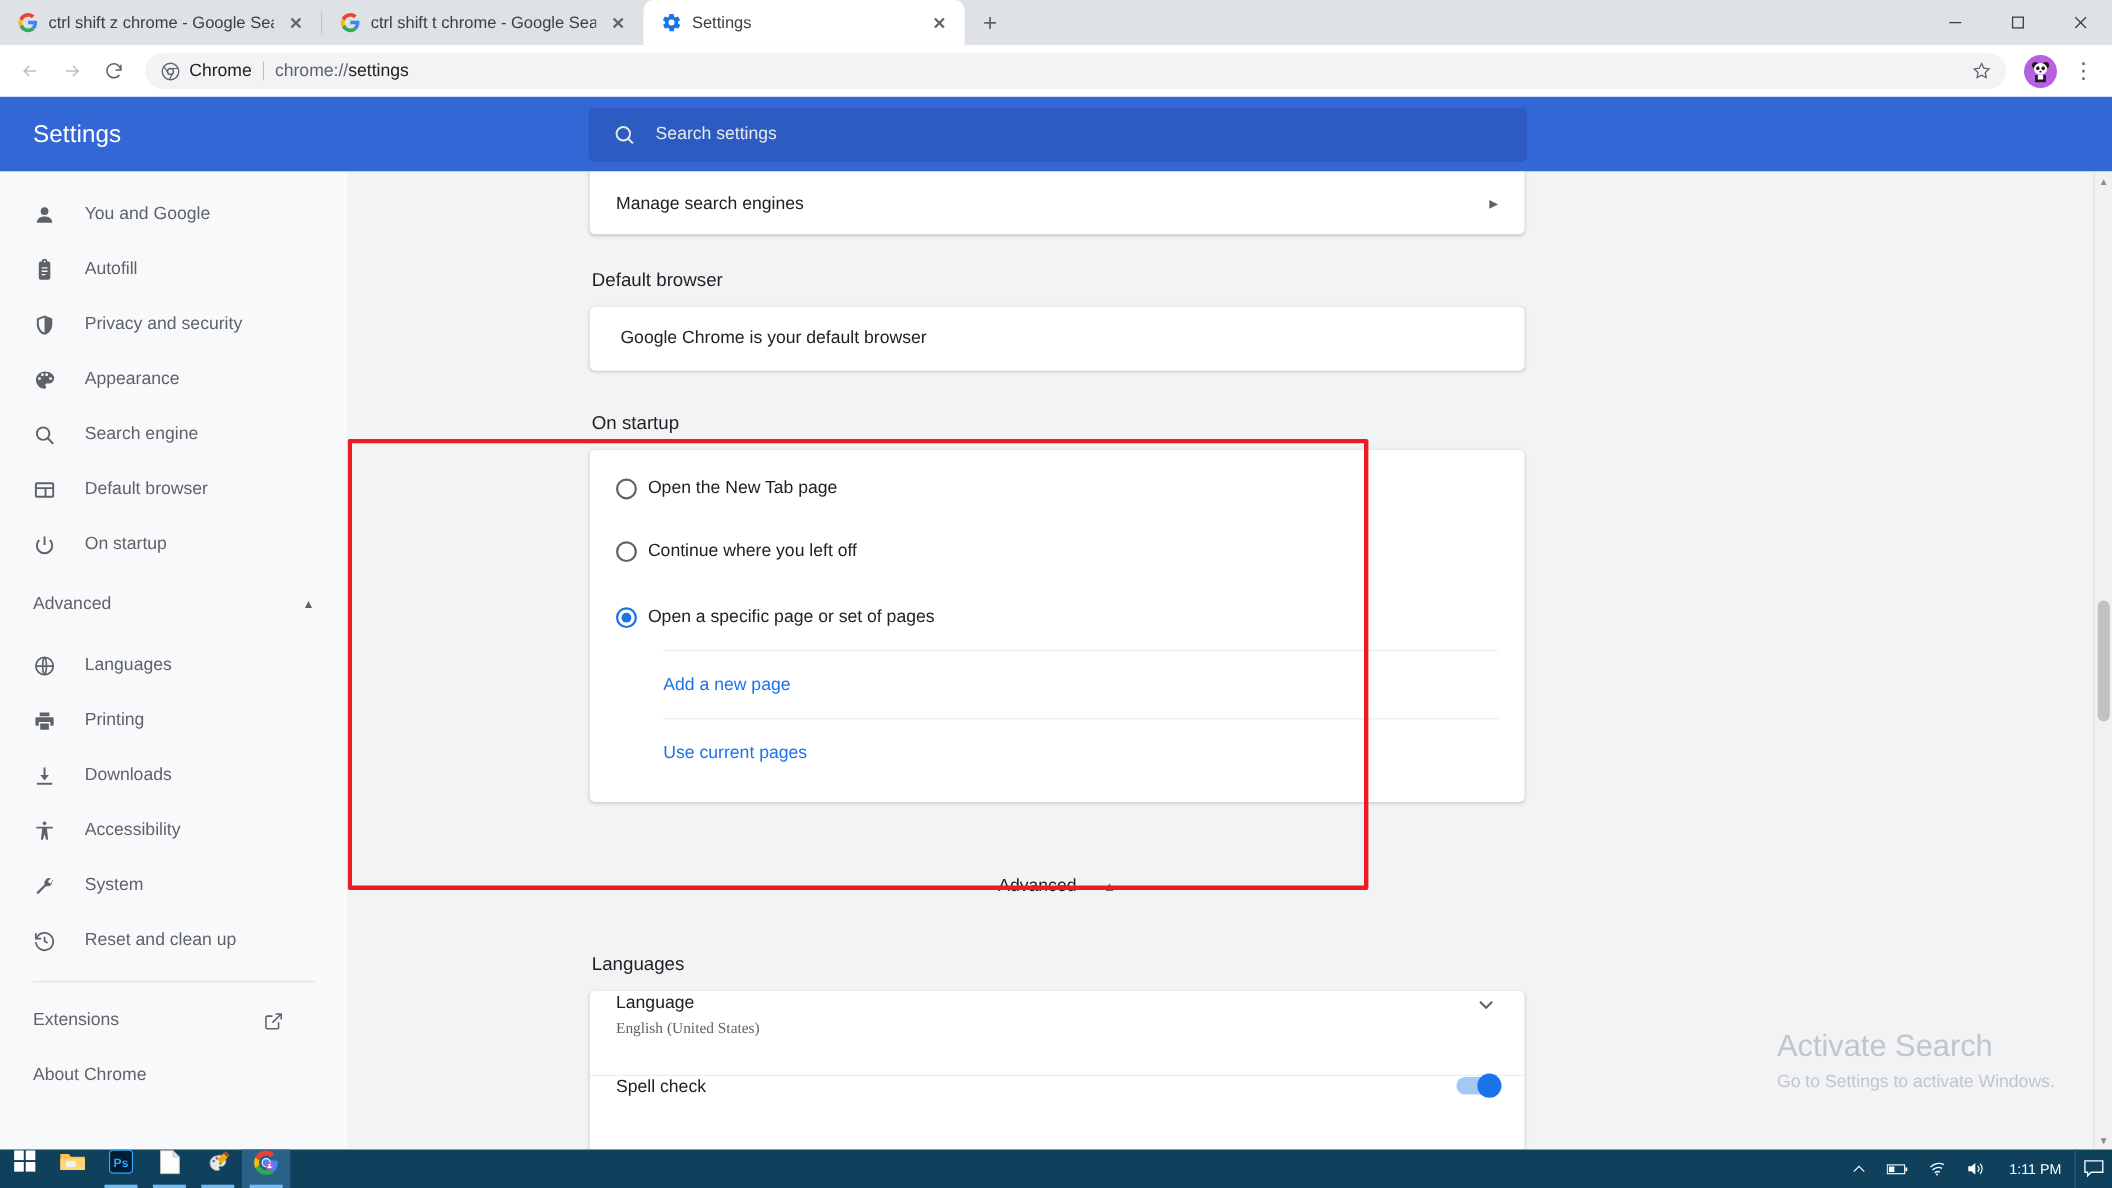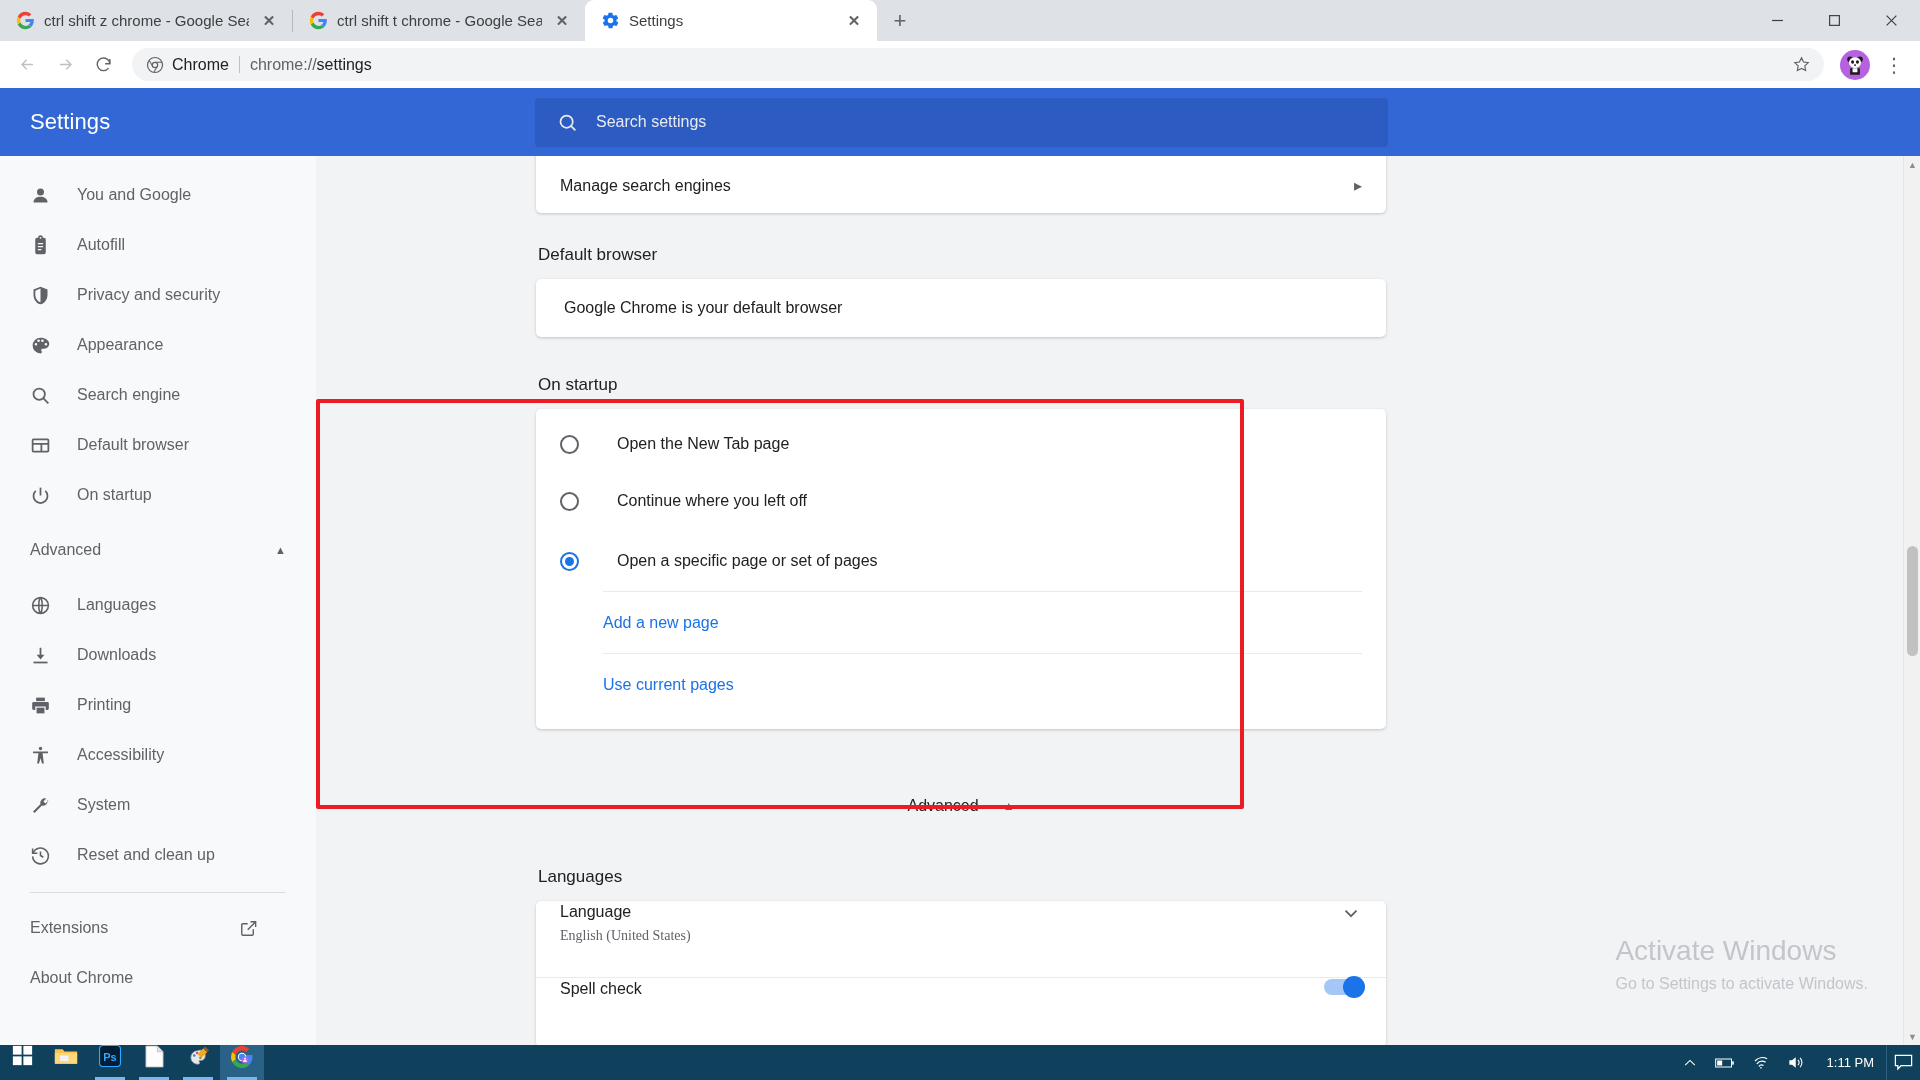--- a/index.html
+++ b/index.html
@@ -138,21 +138,21 @@
     padding: 0 24px; font-size: 16px; color: #202124;
   }
   .section-title {
     font-size: 17px; color: #202124; margin: 32px 0 14px 0; padding-left: 2px;
   }
   .row-arrow { margin-left: auto; color: #5f6368; font-size: 16px; }
 
   
   .radio-row {
     height: 60px; display: flex; align-items: center;
-    padding: 0 24px; gap: 38px;
+    padding: 0 24px; gap: 10px;
   }
   .radio {
     width: 19px; height: 19px; border-radius: 50%;
     border: 2px solid #5f6368; flex: 0 0 19px; position: relative;
   }
   .radio.checked { border-color: #1a73e8; }
   .radio.checked::after {
     content: ""; position: absolute; inset: 3px;
     border-radius: 50%; background: #1a73e8;
   }
@@ -433,33 +433,33 @@
     <div class="nav-item">
       <svg class="nav-ico" viewBox="0 0 24 24" fill="none" stroke="currentColor" stroke-width="1.8">
           <circle cx="12" cy="12" r="9"></circle>
           <path d="M3 12h18M12 3c2.6 2.6 2.6 15 0 18M12 3c-2.6 2.6-2.6 15 0 18"></path>
         </svg>
       <span class="nav-label">Languages</span>
     </div>
 
     <div class="nav-item">
       <svg class="nav-ico" viewBox="0 0 24 24" fill="currentColor">
-          <path d="M11 3h2v8h3.5L12 16.5 7.5 11H11z"></path>
-          <rect x="4" y="19" width="16" height="2"></rect>
-        </svg>
-      <span class="nav-label">Downloads</span>
-    </div>
-
-    <div class="nav-item">
-      <svg class="nav-ico" viewBox="0 0 24 24" fill="currentColor">
           <path d="M7 3h10v4H7z"></path>
           <path d="M4 8h16a1.5 1.5 0 0 1 1.5 1.5v6A1.5 1.5 0 0 1 20 17h-2v-4H6v4H4a1.5 1.5 0 0 1-1.5-1.5v-6A1.5 1.5 0 0 1 4 8z"></path>
           <path d="M7.5 14.5h9V21h-9z"></path>
         </svg>
       <span class="nav-label">Printing</span>
+    </div>
+
+    <div class="nav-item">
+      <svg class="nav-ico" viewBox="0 0 24 24" fill="currentColor">
+          <path d="M11 3h2v8h3.5L12 16.5 7.5 11H11z"></path>
+          <rect x="4" y="19" width="16" height="2"></rect>
+        </svg>
+      <span class="nav-label">Downloads</span>
     </div>
 
     <div class="nav-item">
       <svg class="nav-ico" viewBox="0 0 24 24" fill="currentColor">
           <circle cx="12" cy="4" r="1.9"></circle>
           <path d="M3.5 7.5h17v1.9h-6.1L15.8 21h-2.1L12 15.2 10.3 21H8.2l1.4-11.6H3.5z"></path>
         </svg>
       <span class="nav-label">Accessibility</span>
     </div>
 
@@ -558,21 +558,21 @@
           <div class="lang-main">Spell check</div>
           <div class="toggle"></div>
         </div>
       </div>
 
     </div>
 
     <div class="annot-box" style="left:0px; top:243px; width:928px; height:410px;"></div>
 
     <div class="watermark">
-      <div class="wm-title">Activate Windows</div>
+      <div class="wm-title">Activate Search</div>
       <div class="wm-sub">Go to Settings to activate Windows.</div>
     </div>
 
     <div class="vscroll">
       <div class="vscroll-arrow" style="top:0;">▲</div>
       <div class="vscroll-thumb"></div>
       <div class="vscroll-arrow" style="bottom:0;">▼</div>
     </div>
   </div>
 </div>

